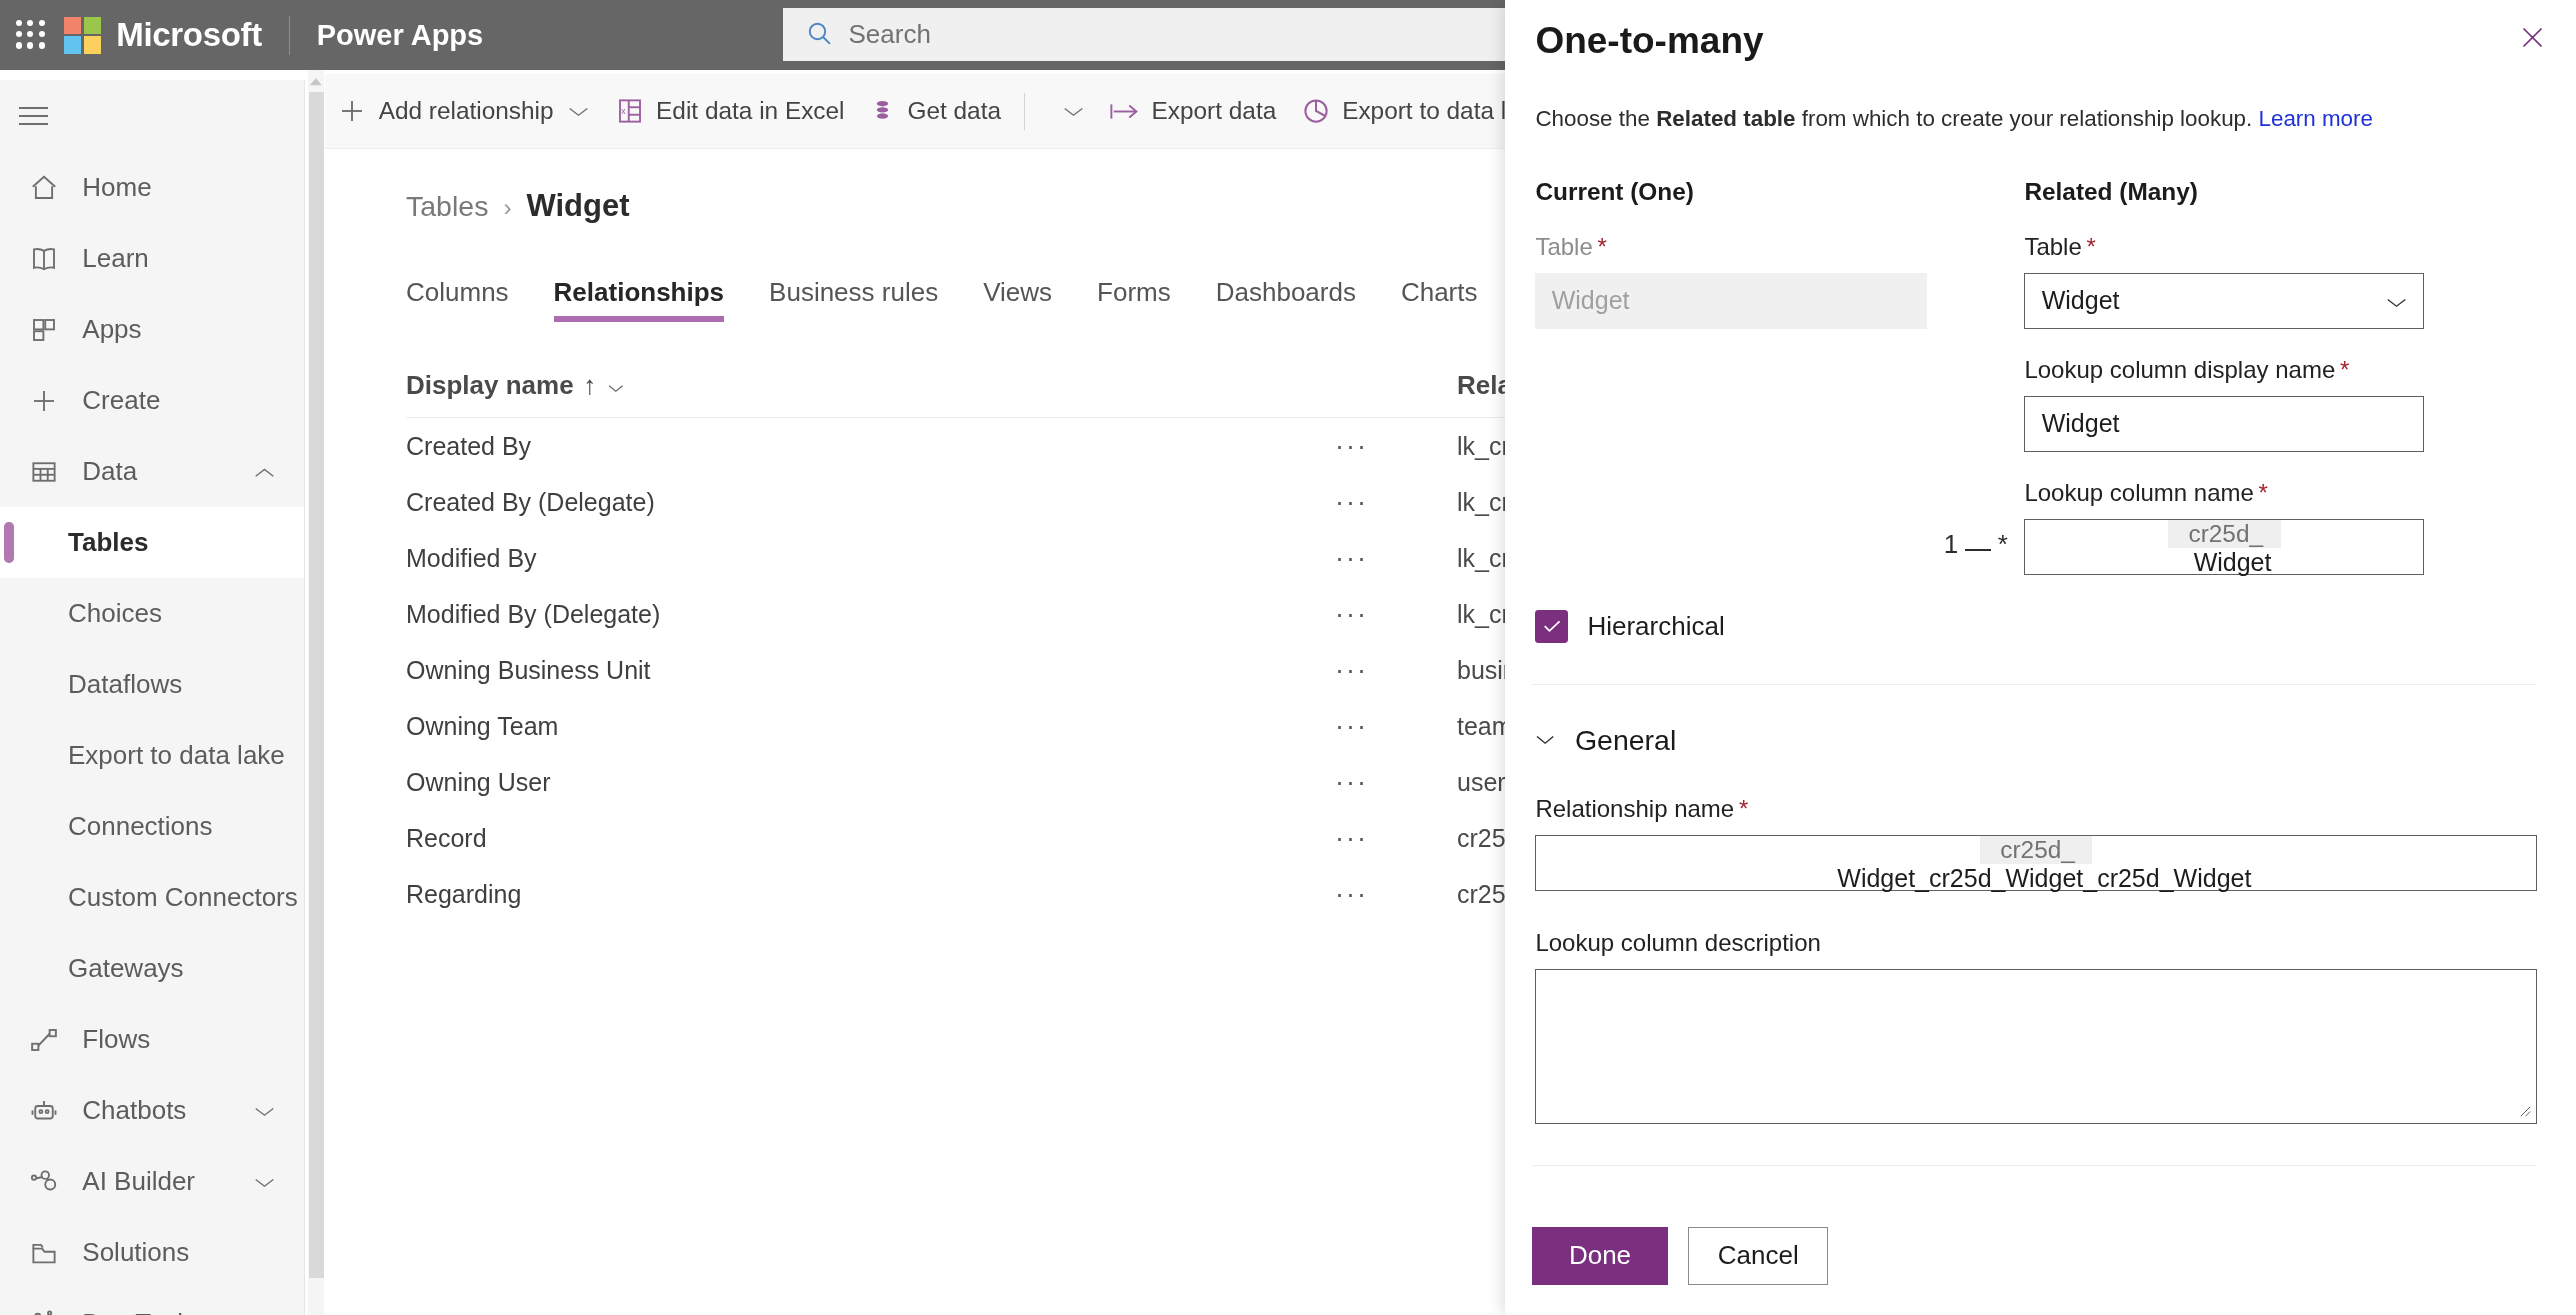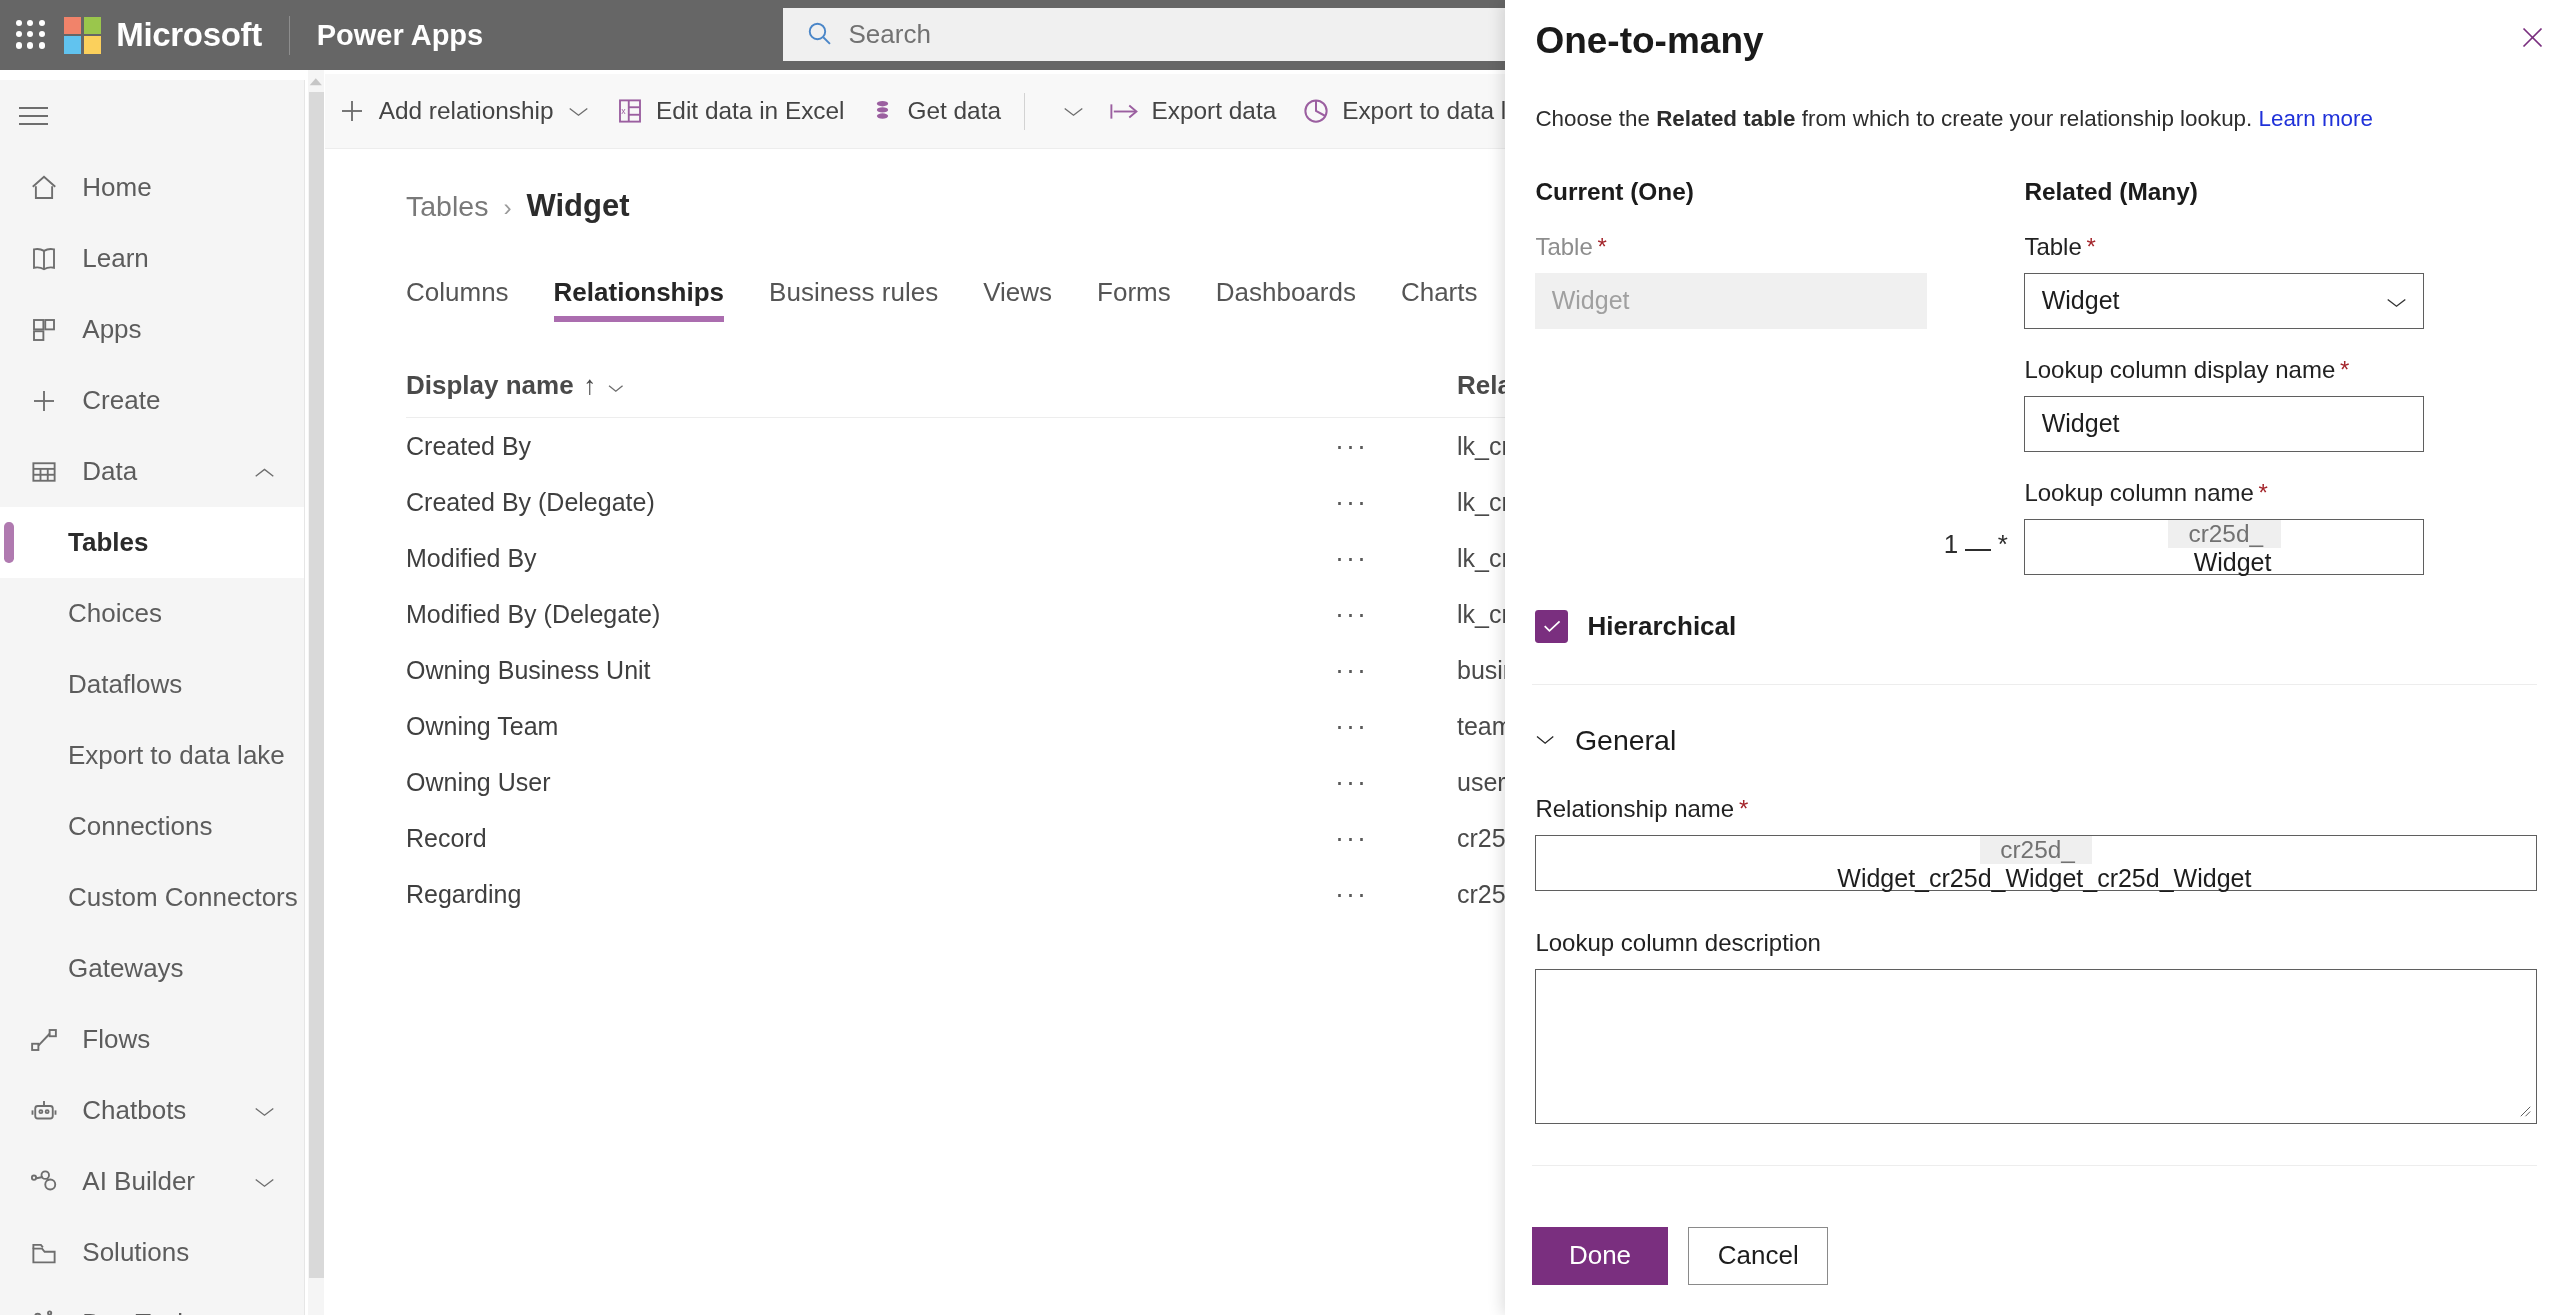--- a/index.html
+++ b/index.html
@@ -148,21 +148,21 @@
     padding: 0 17.6px 0 20.3px; color: #727272; font-size: 24.4px; white-space: nowrap;
   }
   .pfxval { padding-left: 16.3px; }
   .cardinality {
     width: 81px; display: flex; align-items: flex-end; justify-content: center;
     padding-bottom: 15px; font-size: 26px; color: #2d2d2d; white-space: nowrap;
   }
   .cardinality .dash { display: inline-block; width: 26px; height: 2px; background: #2d2d2d;
                        margin: 0 6.8px 9.5px 6.8px; }
 
-  .checkrow { display: flex; align-items: center; margin-top: 35px; padding-left: 3.4px; cursor: pointer; font-weight: bold; }
+  .checkrow { display: flex; align-items: center; margin-top: 35px; padding-left: 3.4px; cursor: pointer; }
   .cbox {
     width: 33px; height: 33px; background: #7a2f7f; border-radius: 3.4px;
     display: flex; align-items: center; justify-content: center; flex: 0 0 auto;
   }
   .checkrow .cblabel { margin-left: 19px; font-size: 26px; color: #1d1d1d; }
 
   .hr { height: 0.7px; background: #ededed; margin: 41px 0 0 0; }
 
   .section-toggle { display: flex; align-items: center; margin-top: 39px; padding-left: 3.4px;
                     cursor: pointer; }

